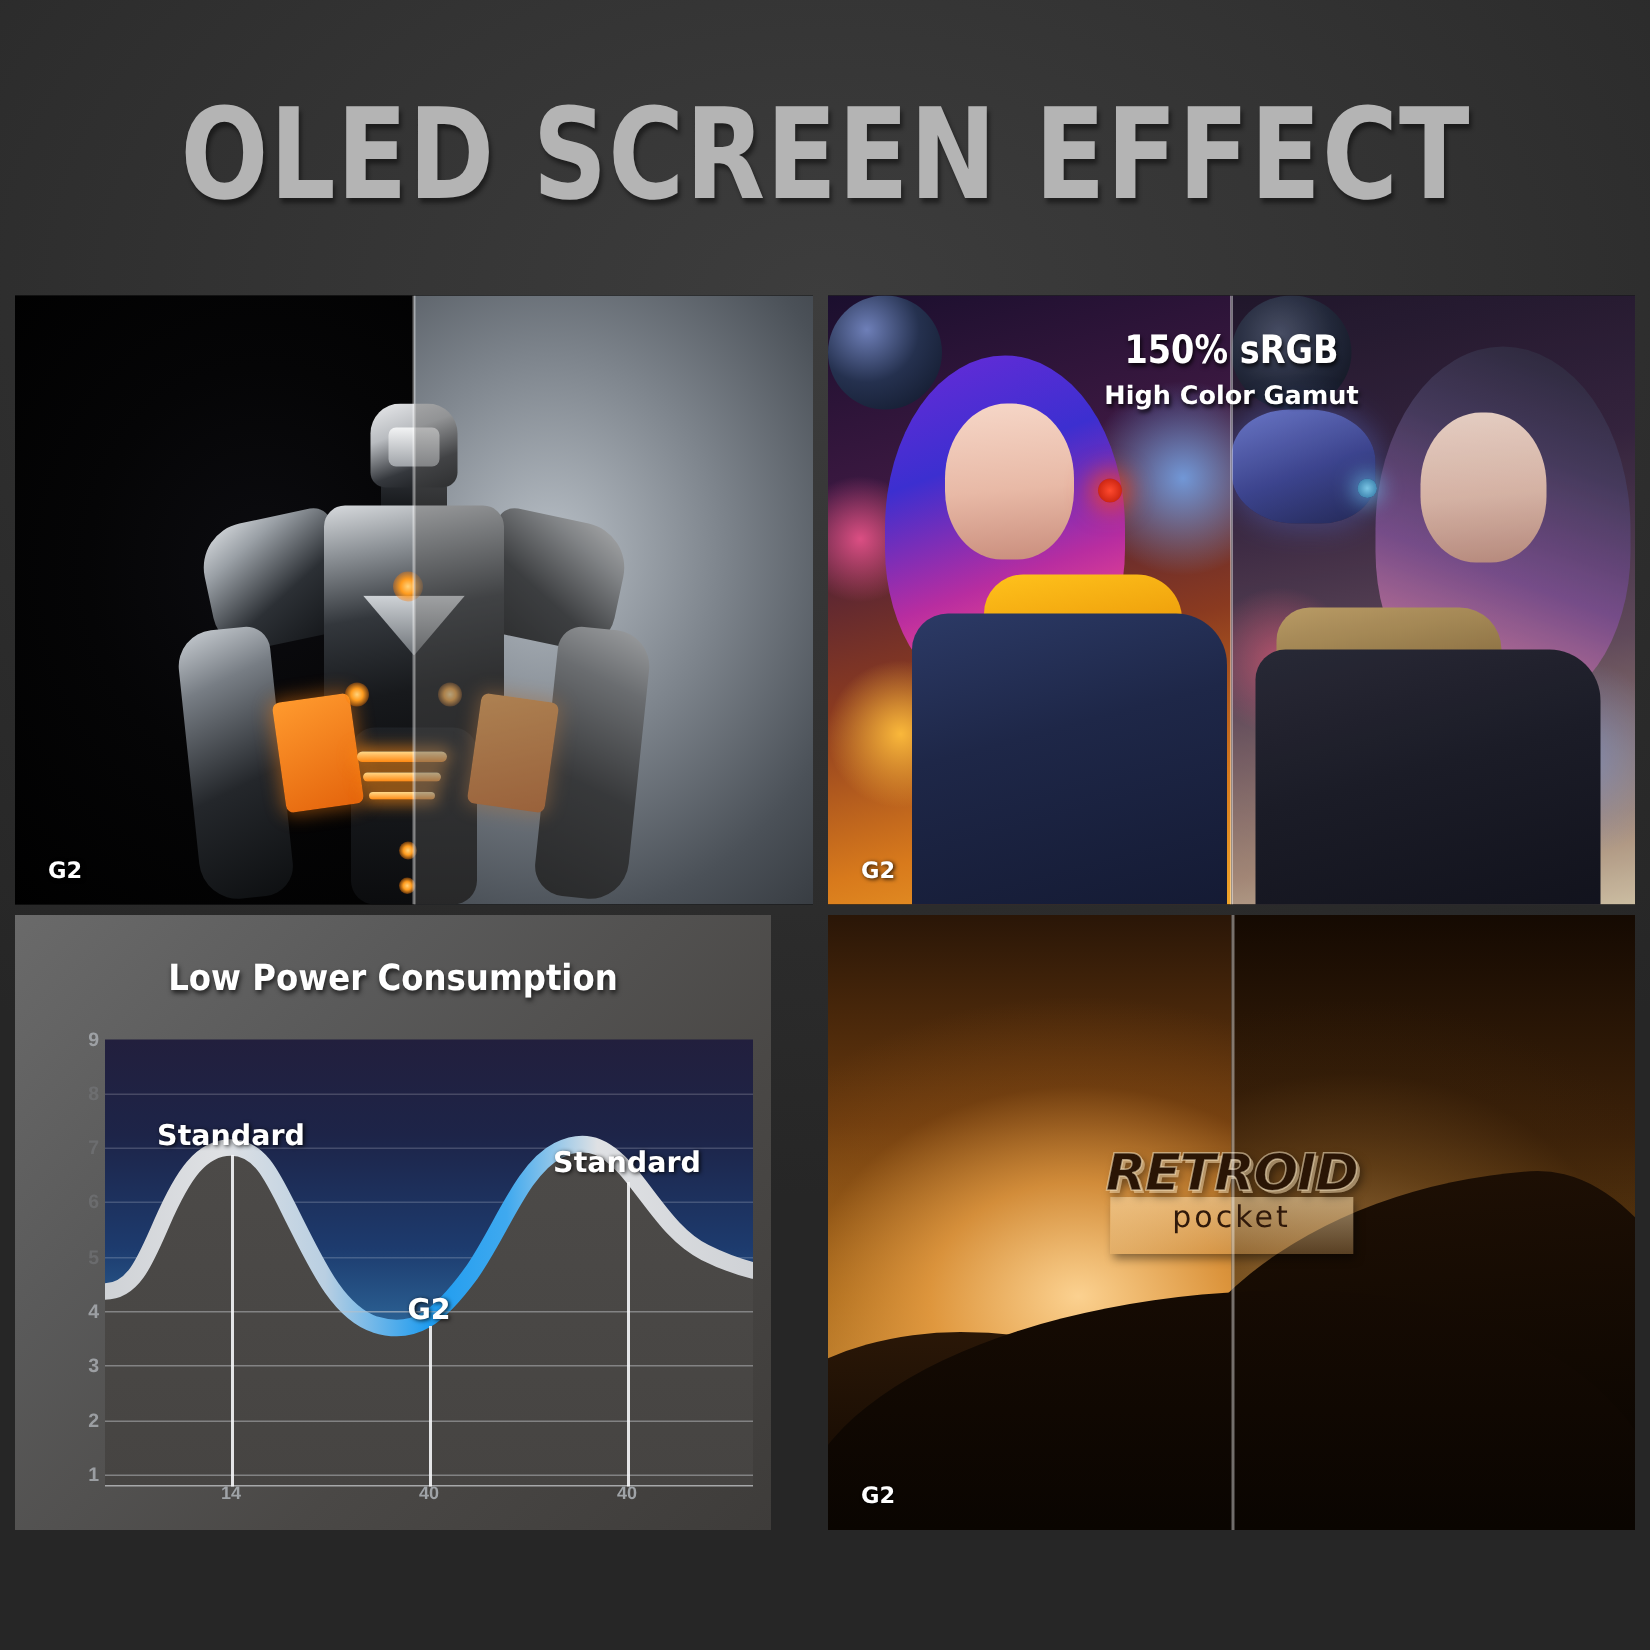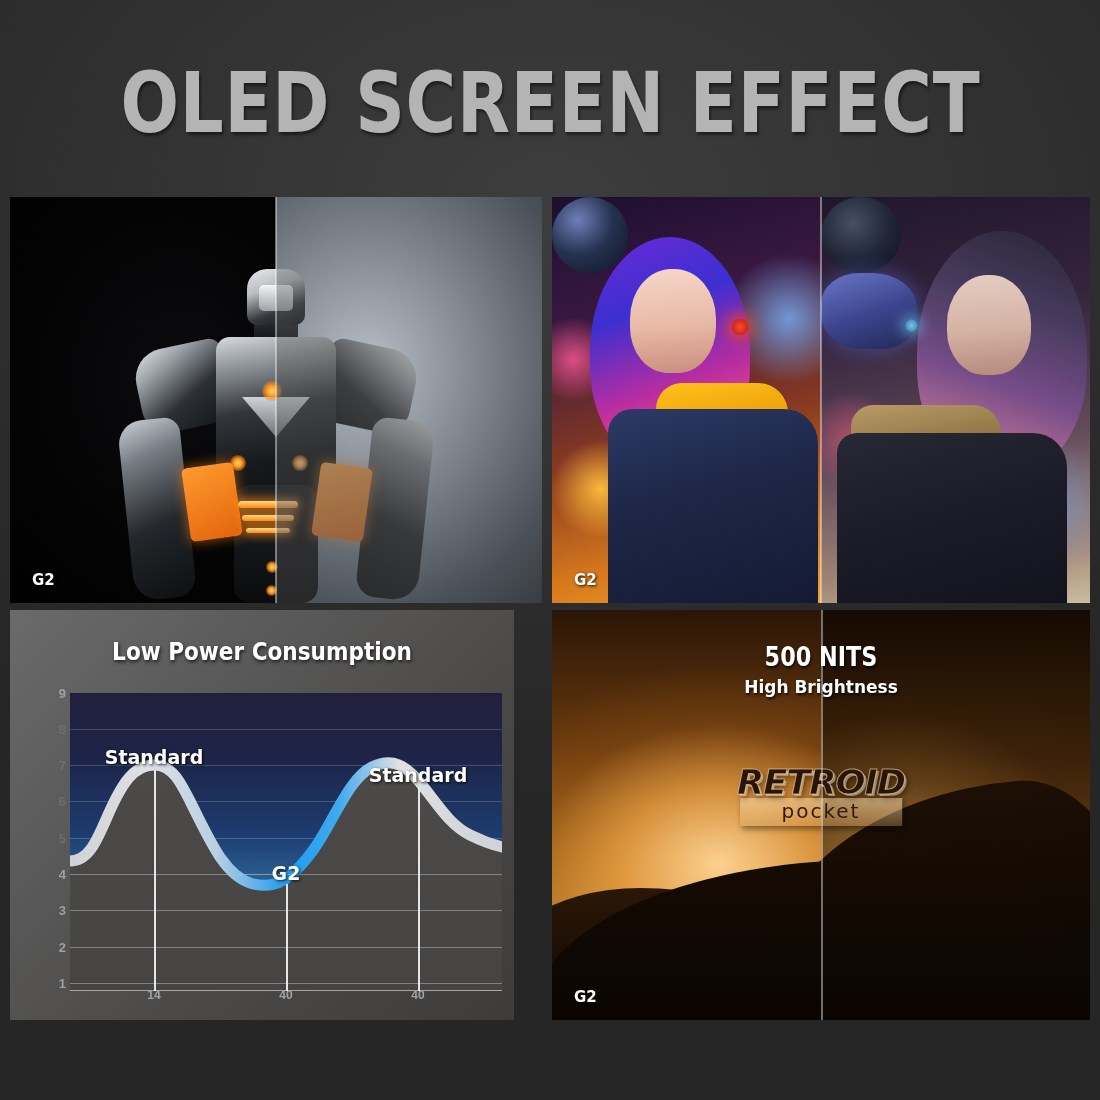--- a/index.html
+++ b/index.html
@@ -217,21 +217,21 @@
   .logo{ position:absolute; left:50%; top:152px; transform:translateX(-50%);
          z-index:18; text-align:center; pointer-events:none; }
   .logo-main{
     font-family:"DejaVu Sans", sans-serif; font-weight:bold; font-style:italic;
     font-size:34px; letter-spacing:-1px; color:#2a1505;
     -webkit-text-stroke:1px rgba(255,236,200,.55);
     text-shadow:2px 2px 0 rgba(255,230,185,.5), 3px 4px 6px rgba(0,0,0,.5);
     transform:scaleX(1.04);
   }
   .logo-bar{
-    margin-top:-4px; padding:1px 22px 3px;
+    margin-top:-4px; padding:1px 22px 13px;
     background:linear-gradient(180deg,rgba(255,228,180,.55),rgba(210,160,95,.35));
     box-shadow:2px 3px 6px rgba(0,0,0,.45);
   }
   .logo-sub{
     font-family:"DejaVu Sans", sans-serif; font-size:20px; color:#30190a;
     letter-spacing:2px;
   }
 </style>
 </head>
 <body>
@@ -318,20 +318,24 @@
         <div class="gB-hp-dot"></div>
         <div class="jacket gB-scarf"></div>
         <div class="jacket gB-jacket"></div>
         <div class="gB-armor"></div>
       </div>
     </div>
   </div>
 
   <div class="splitline" style="left:268px;"></div>
 
+  <div class="caption" style="top:22px;">
+    <div class="cap-main">150% sRGB</div>
+    <div class="cap-sub">High Color Gamut</div>
+  </div>
   <div class="g2-tag">G2</div>
 </div>
 
 <div class="panel p-bl">
   <div class="chart-title">Low Power Consumption</div>
 
   <div class="plot">
     <div class="plot-bg"></div>
     <div class="gridlines">
       <div class="gl" style="top:36px"></div>
@@ -420,18 +424,14 @@
 
   <div class="logo">
     <div class="logo-main">RETROID</div>
     <div class="logo-bar">
       <div class="logo-sub">pocket</div>
     </div>
   </div>
 
   <div class="splitline" style="left:269px;"></div>
 
-  <div class="caption" style="top:32px;">
-    <div class="cap-main">500 NITS</div>
-    <div class="cap-sub">High Brightness</div>
-  </div>
   <div class="g2-tag">G2</div>
 </div>
 
 </body></html>

